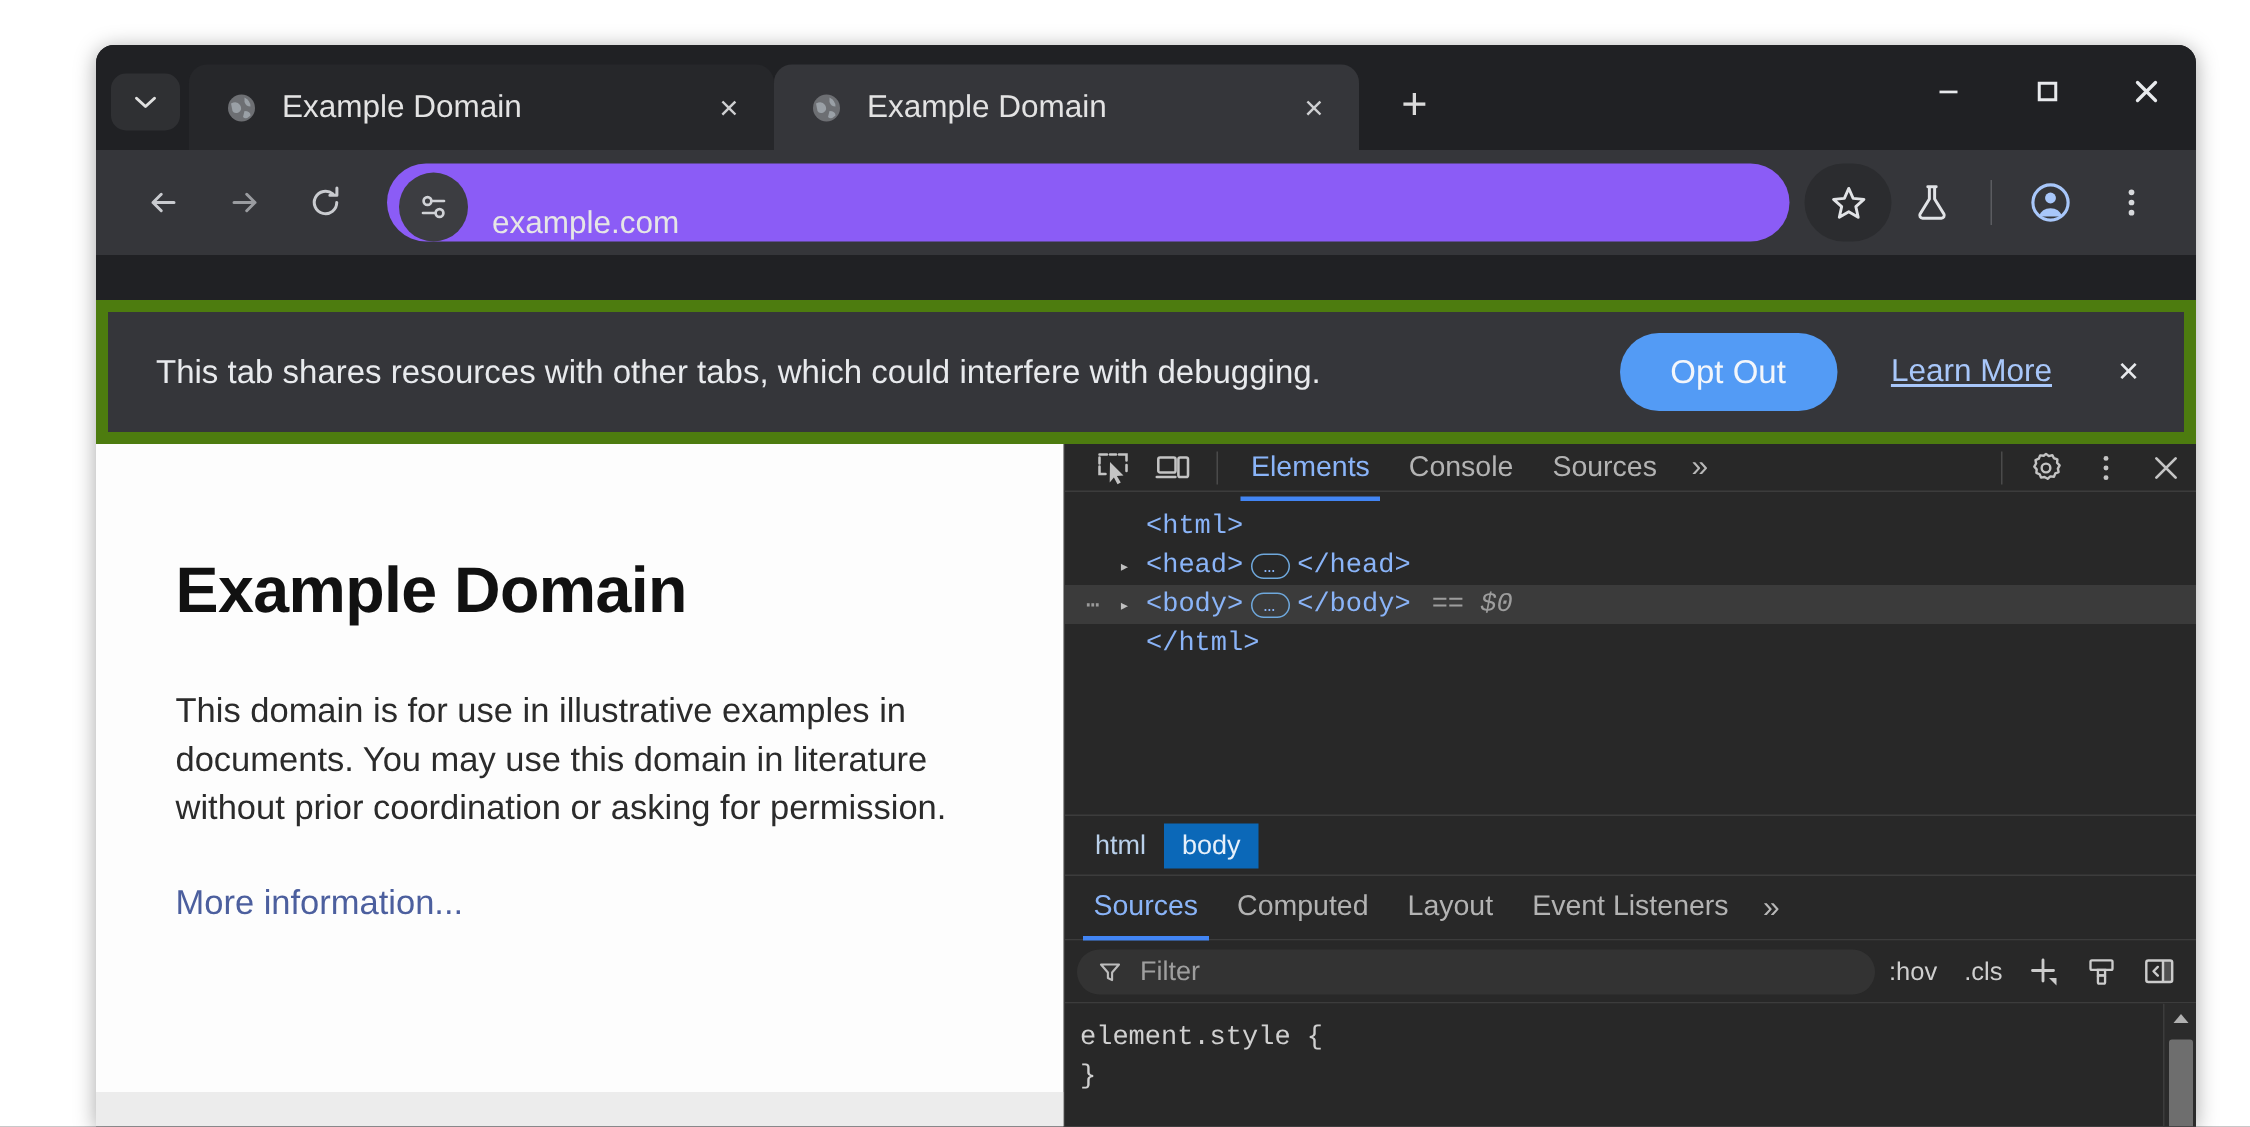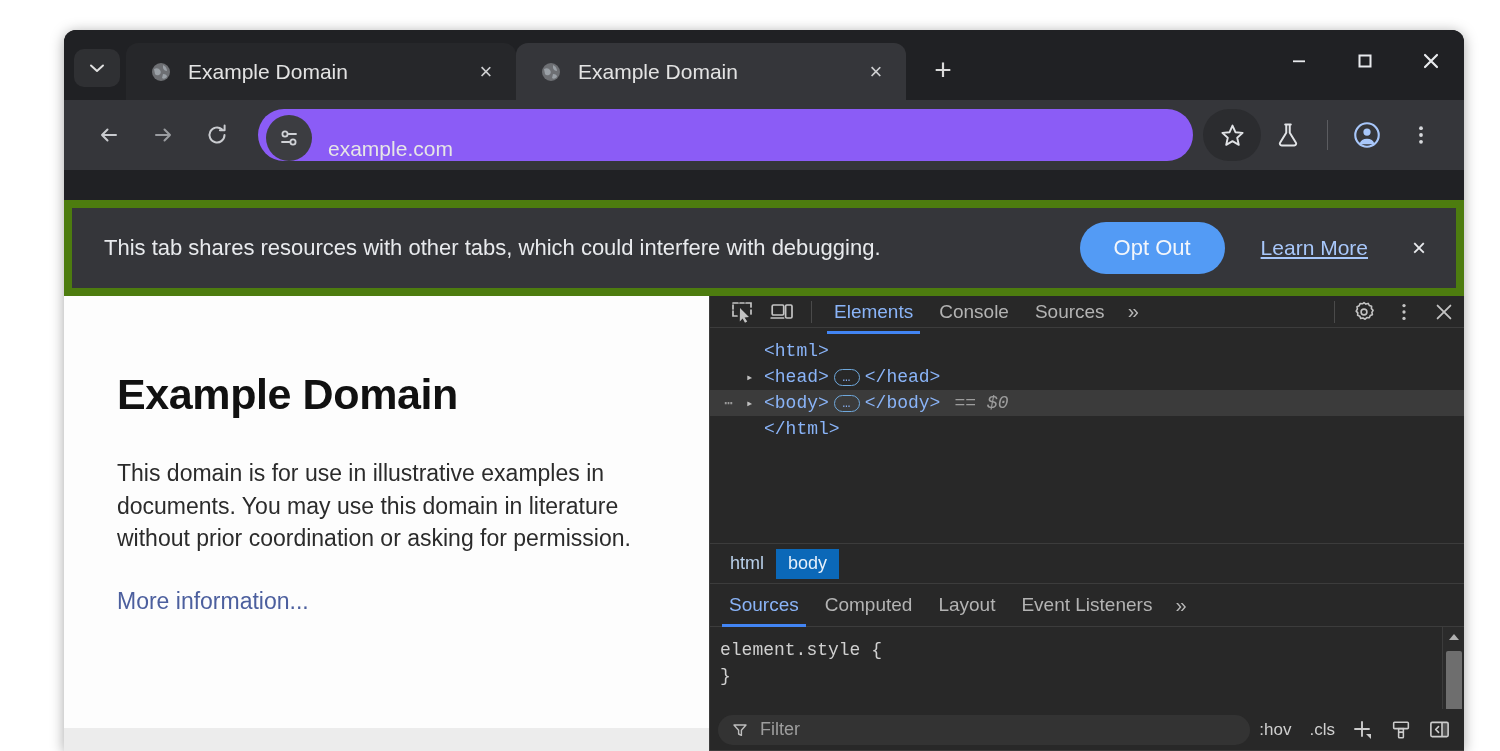--- a/index.html
+++ b/index.html
@@ -628,60 +628,60 @@
         </div>
         <div class="dt-tab">
           <span>Layout</span>
         </div>
         <div class="dt-tab">
           <span>Event Listeners</span>
         </div>
         <div class="dt-more">»</div>
       </div>
 
+      <div id="dt-filter-row">
+        <div id="filter-input">
+          <svg class="icon" width="16" height="16" viewBox="0 0 16 16">
+            <path d="M2 3 H14 L9.4 8.3 V13.4 L6.6 12 V8.3 Z" fill="none" stroke="#bdbdbd" stroke-width="1.4" stroke-linejoin="round"></path>
+          </svg>
+          <span>Filter</span>
+        </div>
+        <div class="pseudo-btn">:hov</div>
+        <div class="pseudo-btn">.cls</div>
+        <div class="filter-icon-btn">
+          <svg class="icon" width="24" height="24" viewBox="0 0 24 24">
+            <path d="M11 4 V18 M4 11 H18" stroke="#cccccc" stroke-width="1.9" stroke-linecap="round"></path>
+            <path d="M15 16 L20 16 L20 21 Z" fill="#cccccc"></path>
+          </svg>
+        </div>
+        <div class="filter-icon-btn">
+          <svg class="icon" width="22" height="22" viewBox="0 0 24 24">
+            <rect x="4" y="3.5" width="16" height="7" rx="1" fill="none" stroke="#cccccc" stroke-width="1.7"></rect>
+            <rect x="9.4" y="10.5" width="5.2" height="4" fill="none" stroke="#cccccc" stroke-width="1.7"></rect>
+            <rect x="9.4" y="14.5" width="5.2" height="6" rx="1" fill="none" stroke="#cccccc" stroke-width="1.7"></rect>
+          </svg>
+        </div>
+        <div class="filter-icon-btn">
+          <svg class="icon" width="23" height="23" viewBox="0 0 24 24">
+            <rect x="3" y="4.5" width="18" height="15" rx="1.4" fill="none" stroke="#cccccc" stroke-width="1.7"></rect>
+            <rect x="14.6" y="4.5" width="6.4" height="15" fill="#cccccc" opacity=".25"></rect>
+            <line x1="14.6" y1="4.5" x2="14.6" y2="19.5" stroke="#cccccc" stroke-width="1.7"></line>
+            <path d="M11 9 L8 12 L11 15" fill="none" stroke="#cccccc" stroke-width="1.7" stroke-linecap="round" stroke-linejoin="round"></path>
+          </svg>
+        </div>
+      </div>
+
       <div id="dt-styles">
         <div class="style-line">element.style {</div>
         <div class="style-line">}</div>
         <div id="styles-scrollbar">
           <div id="styles-scroll-up">
             <svg width="12" height="10" viewBox="0 0 12 10">
               <path d="M6 2 L11 8 L1 8 Z" fill="#b0b0b0"></path>
             </svg>
           </div>
           <div id="styles-scroll-thumb"></div>
         </div>
       </div>
 
-      <div id="dt-filter-row">
-        <div id="filter-input">
-          <svg class="icon" width="16" height="16" viewBox="0 0 16 16">
-            <path d="M2 3 H14 L9.4 8.3 V13.4 L6.6 12 V8.3 Z" fill="none" stroke="#bdbdbd" stroke-width="1.4" stroke-linejoin="round"></path>
-          </svg>
-          <span>Filter</span>
-        </div>
-        <div class="pseudo-btn">:hov</div>
-        <div class="pseudo-btn">.cls</div>
-        <div class="filter-icon-btn">
-          <svg class="icon" width="24" height="24" viewBox="0 0 24 24">
-            <path d="M11 4 V18 M4 11 H18" stroke="#cccccc" stroke-width="1.9" stroke-linecap="round"></path>
-            <path d="M15 16 L20 16 L20 21 Z" fill="#cccccc"></path>
-          </svg>
-        </div>
-        <div class="filter-icon-btn">
-          <svg class="icon" width="22" height="22" viewBox="0 0 24 24">
-            <rect x="4" y="3.5" width="16" height="7" rx="1" fill="none" stroke="#cccccc" stroke-width="1.7"></rect>
-            <rect x="9.4" y="10.5" width="5.2" height="4" fill="none" stroke="#cccccc" stroke-width="1.7"></rect>
-            <rect x="9.4" y="14.5" width="5.2" height="6" rx="1" fill="none" stroke="#cccccc" stroke-width="1.7"></rect>
-          </svg>
-        </div>
-        <div class="filter-icon-btn">
-          <svg class="icon" width="23" height="23" viewBox="0 0 24 24">
-            <rect x="3" y="4.5" width="18" height="15" rx="1.4" fill="none" stroke="#cccccc" stroke-width="1.7"></rect>
-            <rect x="14.6" y="4.5" width="6.4" height="15" fill="#cccccc" opacity=".25"></rect>
-            <line x1="14.6" y1="4.5" x2="14.6" y2="19.5" stroke="#cccccc" stroke-width="1.7"></line>
-            <path d="M11 9 L8 12 L11 15" fill="none" stroke="#cccccc" stroke-width="1.7" stroke-linecap="round" stroke-linejoin="round"></path>
-          </svg>
-        </div>
-      </div>
-
     </div>
   </div>
 </div>
 
 </body></html>

